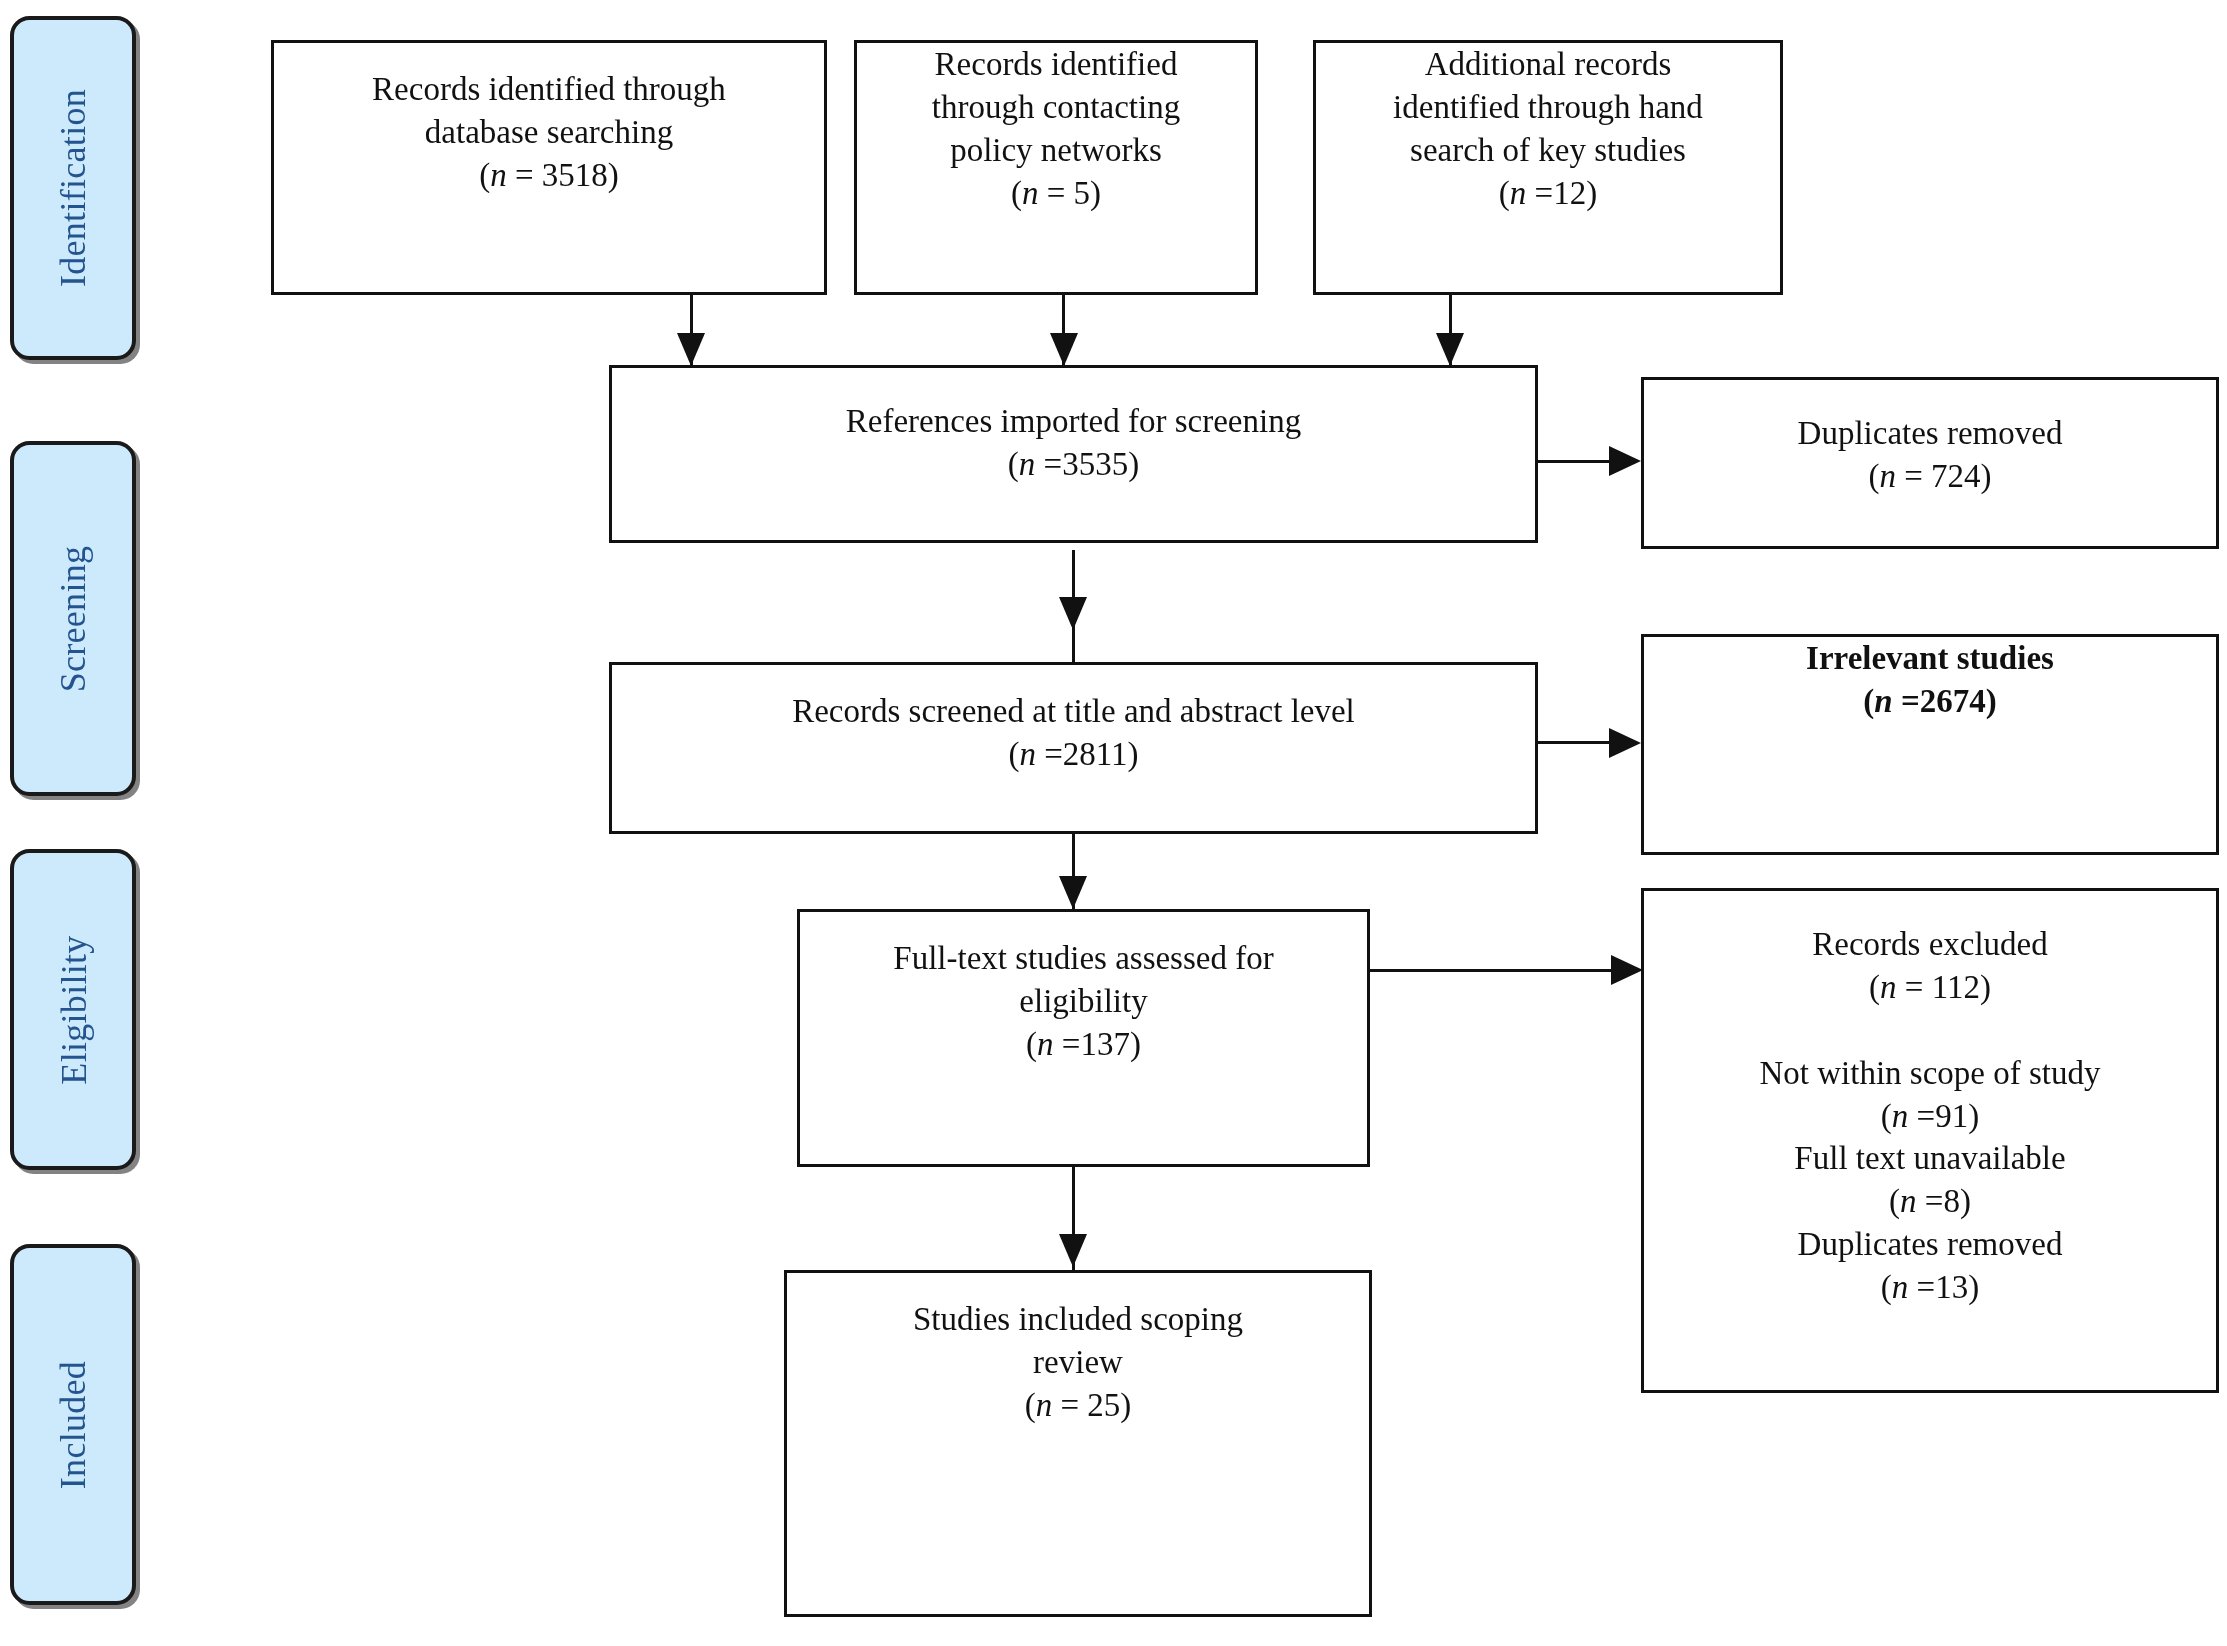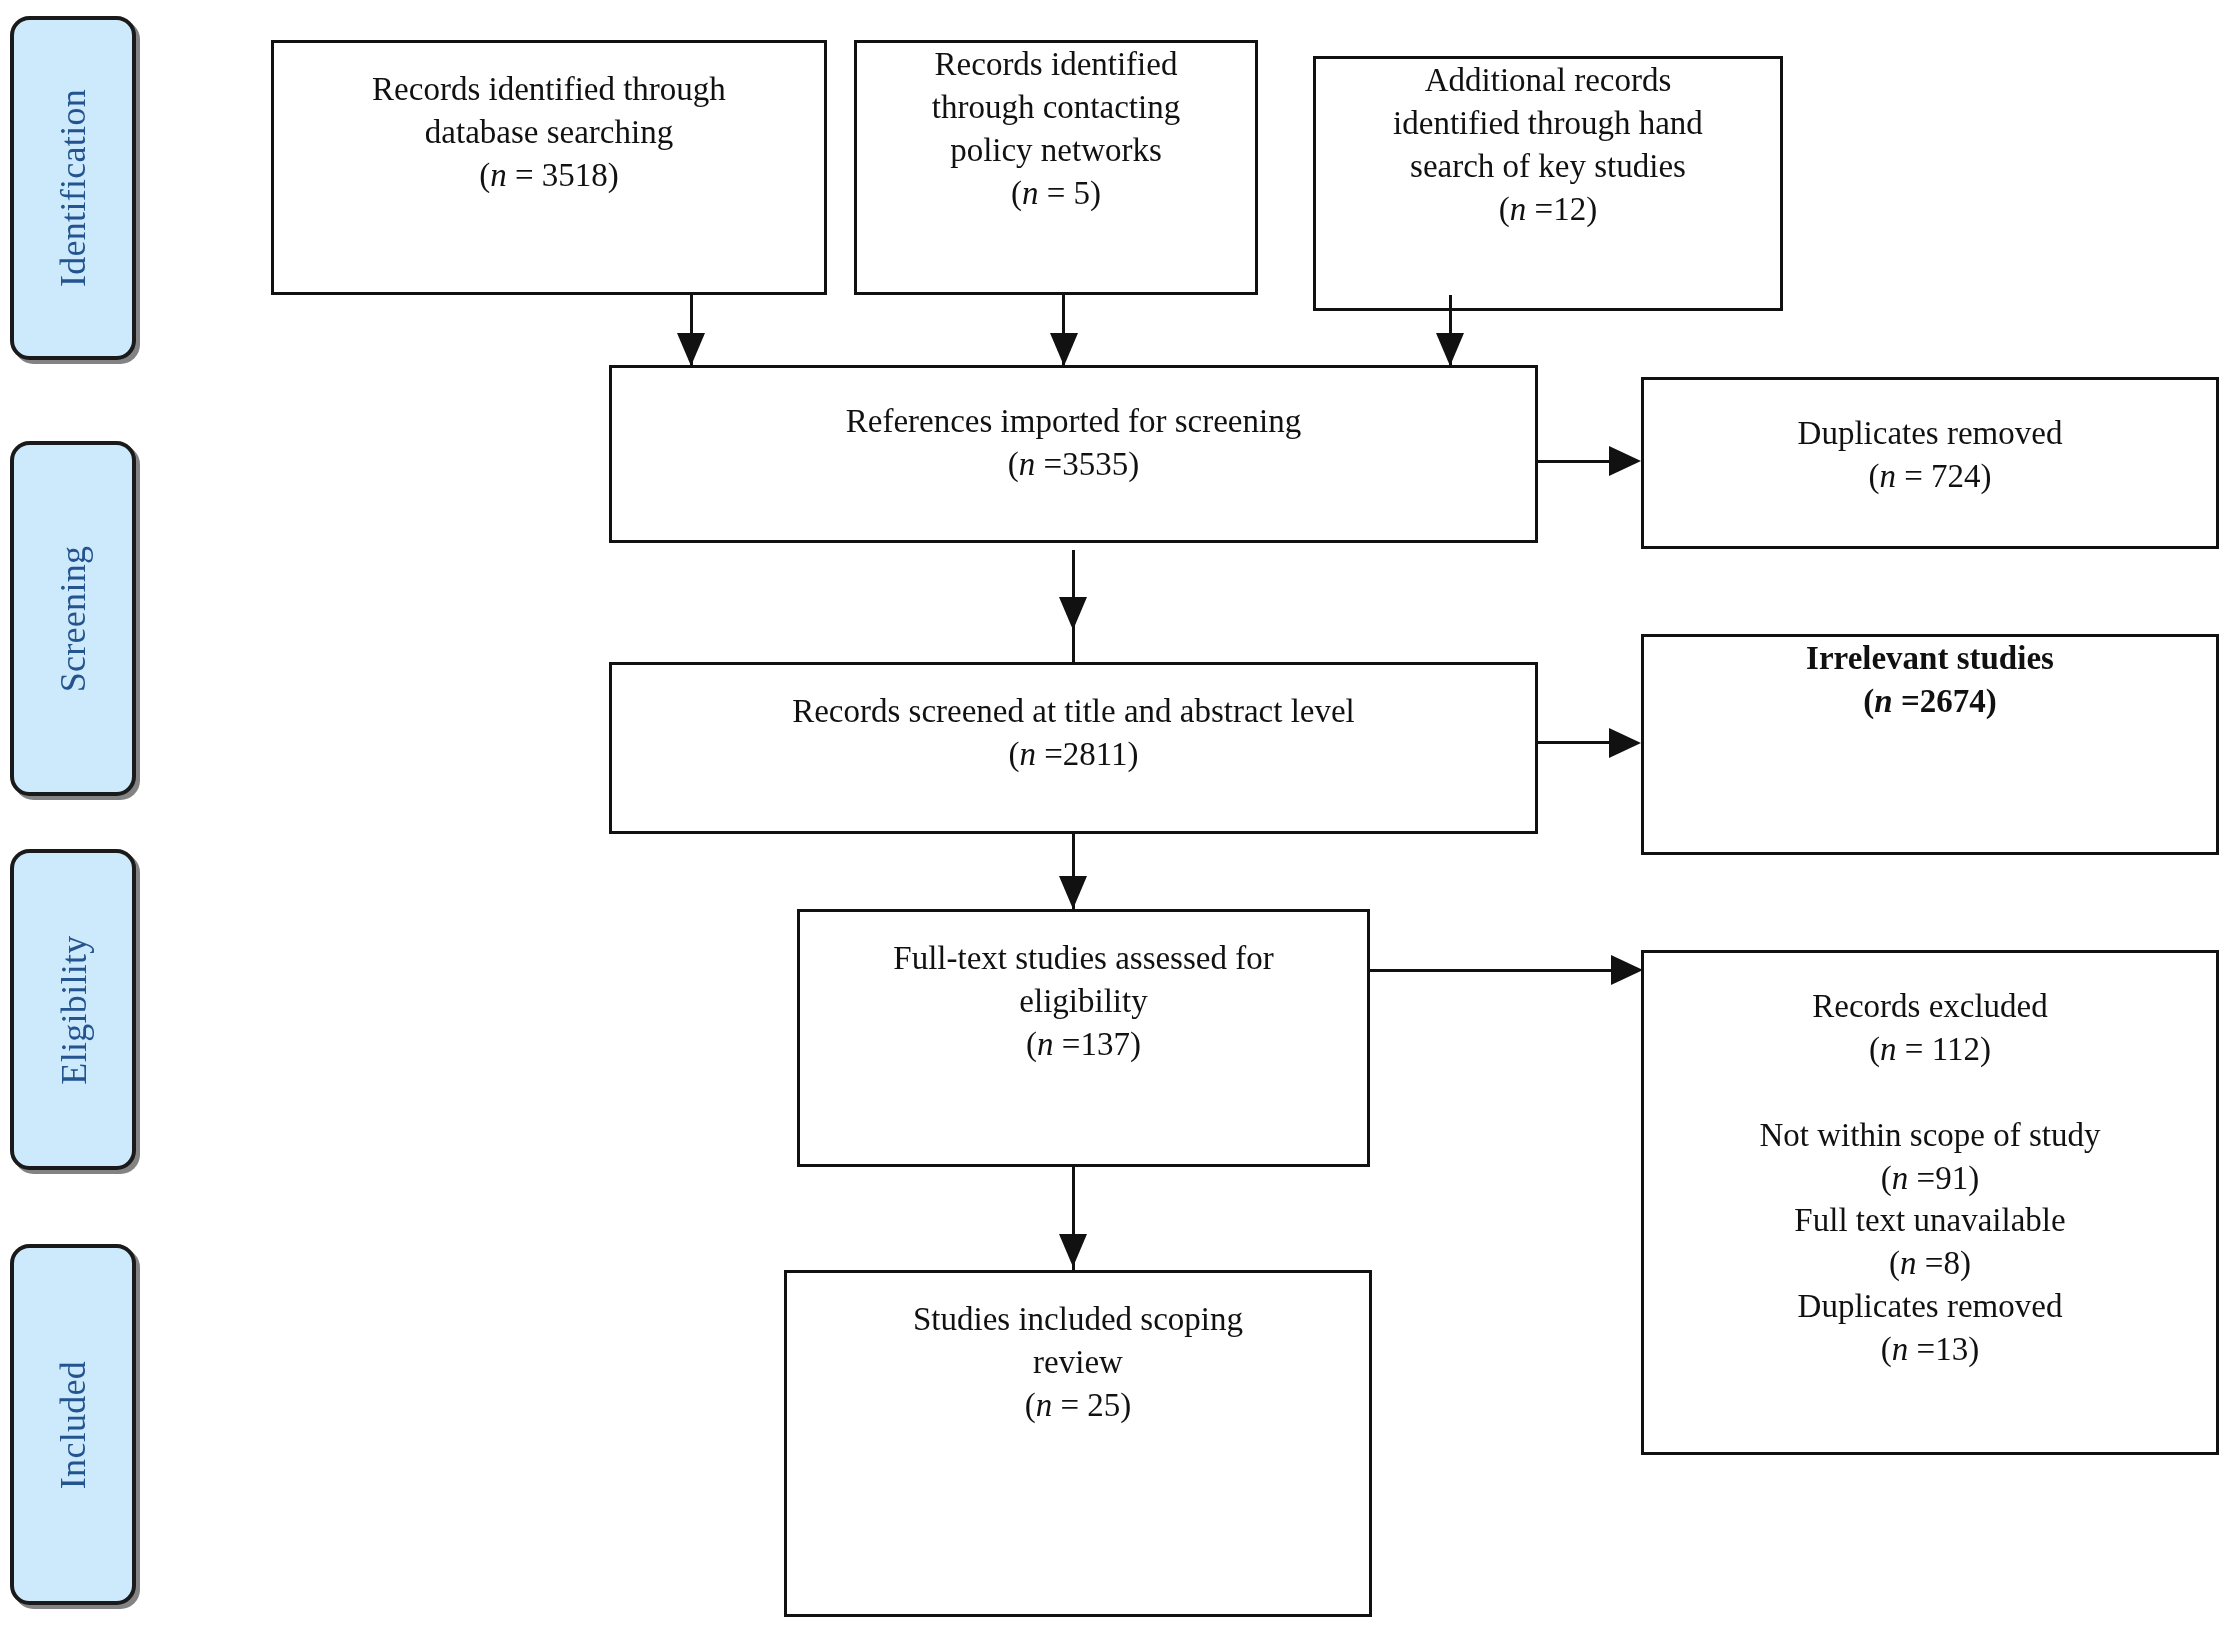--- a/index.html
+++ b/index.html
@@ -117,21 +117,21 @@
   </div>
 
   <div class="box pad-lg" style="left:271px; top:40px; width:556px; height:255px;">
     <div class="box-text">Records identified through<br>database searching<br>(<em class="nvar">n</em> = 3518)</div>
   </div>
 
   <div class="box pad-sm" style="left:854px; top:40px; width:404px; height:255px;">
     <div class="box-text">Records identified<br>through contacting<br>policy networks<br>(<em class="nvar">n</em> = 5)</div>
   </div>
 
-  <div class="box pad-sm" style="left:1313px; top:40px; width:470px; height:255px;margin-top:16px;">
+  <div class="box pad-sm" style="left:1313px; top:40px; width:470px; height:255px;">
     <div class="box-text">Additional records<br>identified through hand<br>search of key studies<br>(<em class="nvar">n</em> =12)</div>
   </div>
 
   <div class="vline" style="left:690px; top:295px; height:161px;"></div>
   <div class="arrow-down" style="left:677px; top:333px;"></div>
 
   <div class="vline" style="left:1062px; top:295px; height:161px;"></div>
   <div class="arrow-down" style="left:1050px; top:333px;"></div>
 
   <div class="vline" style="left:1449px; top:295px; height:161px;"></div>
@@ -162,21 +162,21 @@
   <div class="hline" style="left:1538px; top:741px; width:77px;"></div>
   <div class="arrow-right" style="left:1609px; top:728px;"></div>
 
   <div class="vline" style="left:1072px; top:834px; height:86px;"></div>
   <div class="arrow-down" style="left:1059px; top:876px;"></div>
 
   <div class="box pad-lg" style="left:797px; top:909px; width:573px; height:258px;">
     <div class="box-text">Full-text studies assessed for<br>eligibility<br>(<em class="nvar">n</em> =137)</div>
   </div>
 
-  <div class="box pad-md" style="left:1641px; top:950px; width:578px; height:505px;">
+  <div class="box pad-md" style="left:1641px; top:888px; width:578px; height:505px;">
     <div class="box-text">Records excluded<br>(<em class="nvar">n</em> = 112)<br><br>Not within scope of study<br>(<em class="nvar">n</em> =91)<br>Full text unavailable<br>(<em class="nvar">n</em> =8)<br>Duplicates removed<br>(<em class="nvar">n</em> =13)</div>
   </div>
 
   <div class="hline" style="left:1370px; top:969px; width:249px;"></div>
   <div class="arrow-right" style="left:1611px; top:955px;"></div>
 
   <div class="vline" style="left:1072px; top:1167px; height:103px;"></div>
   <div class="arrow-down" style="left:1059px; top:1234px;"></div>
 
   <div class="box pad-lg" style="left:784px; top:1270px; width:588px; height:347px;">

